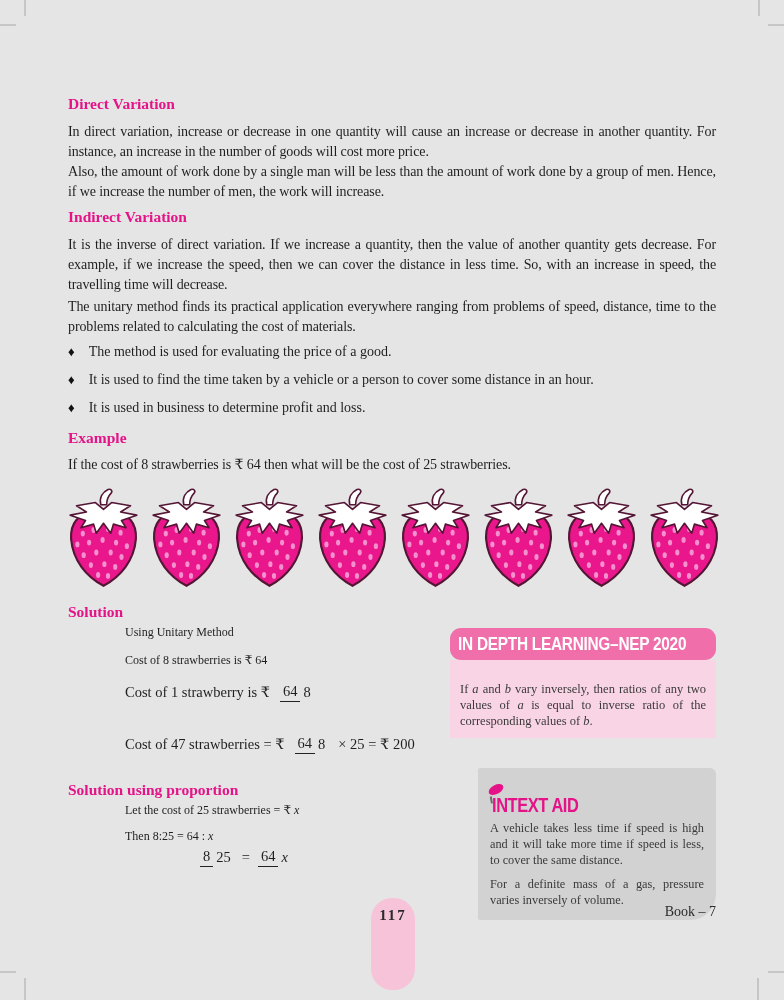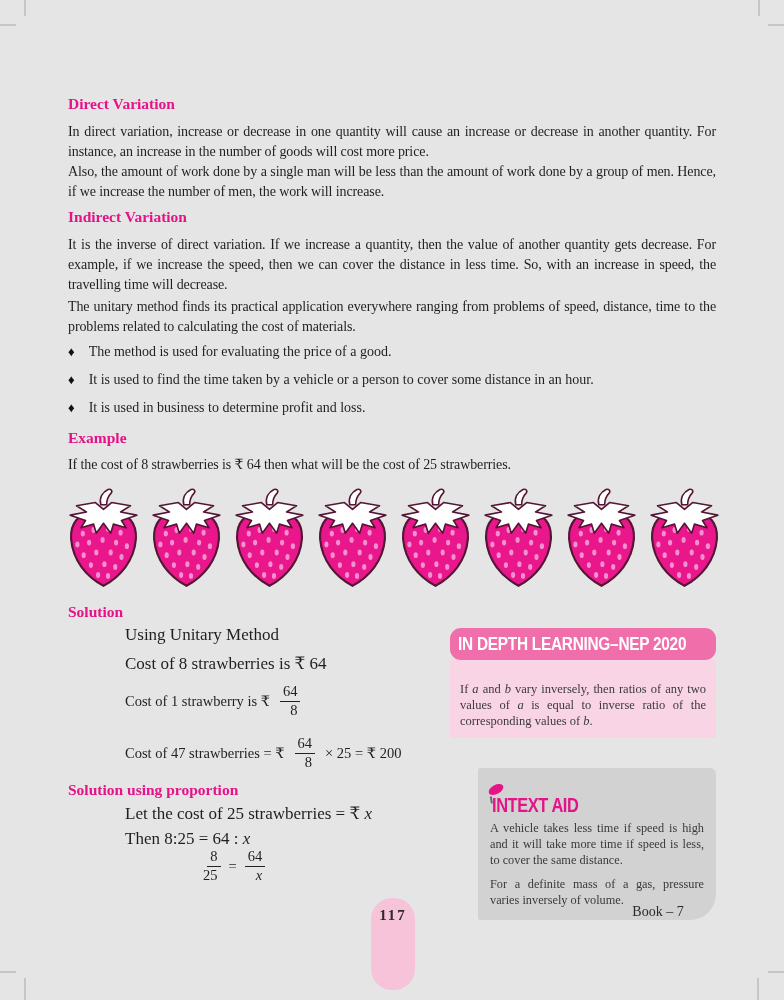--- a/index.html
+++ b/index.html
@@ -33,26 +33,26 @@
   .diamond { font-size:13px; color:#111; }
 
   
   .berry-row {
     position:absolute; left:63px; top:484px; width:662px; height:112px;
     display:flex; justify-content:space-between; align-items:flex-start;
   }
   .berry-row svg { width:81px; height:110px; display:block; }
 
   
-  .sol-line { position:absolute; left:125px; font-size:17px; white-space:nowrap;text-align:right; }
+  .sol-line { position:absolute; left:125px; font-size:12px; white-space:nowrap;text-align:right; }
   .math-line {
     position:absolute; left:125px; display:flex; align-items:center; gap:10px;
     font-size:14.5px; white-space:nowrap;
   }
-  .frac { display:inline-flex; flex-direction:column; text-align:center; line-height:1.1; font-size:14.5px;align-items:flex-end; }
+  .frac { display:inline-flex; text-align:center; line-height:1.1; font-size:14.5px; }
   .frac .num { display:block; border-bottom:1.3px solid #222; padding:0 3px 1px; }
   .frac .den { display:block; padding:1px 3px 0; }
   .var { font-style:italic; }
 
   
   .indepth { position:absolute; left:450px; top:628px; width:266px; }
   .indepth-header {
     background:var(--in_depth_header_bg,#f06fab);
     height:32px; display:flex; align-items:center; padding-left:8px;border-radius:11px;
   }
@@ -99,21 +99,21 @@
     position:absolute; left:371px; top:898px; width:44px; height:92px;
     background:var(--page_pill_bg,#f6c3d8); border-radius:21px;
     text-align:center;
   }
   .page-num {
     font-weight:bold; font-size:15px; letter-spacing:2px;
     padding-top:9px; color:#2b2b2b;
   }
   .book-label {
     position:absolute; left:600px; top:904px; width:116px;
-    text-align:center; font-size:14px; color:#2b2b2b;
+    text-align:right; font-size:14px; color:#2b2b2b;
   }
 </style>
 </head>
 <body>
 
 <div class="page">
 
   <div class="crop" style="left:24px;top:0;width:2px;height:16px"></div>
   <div class="crop" style="left:0;top:24px;width:16px;height:2px"></div>
   <div class="crop" style="left:758px;top:0;width:2px;height:16px"></div>

